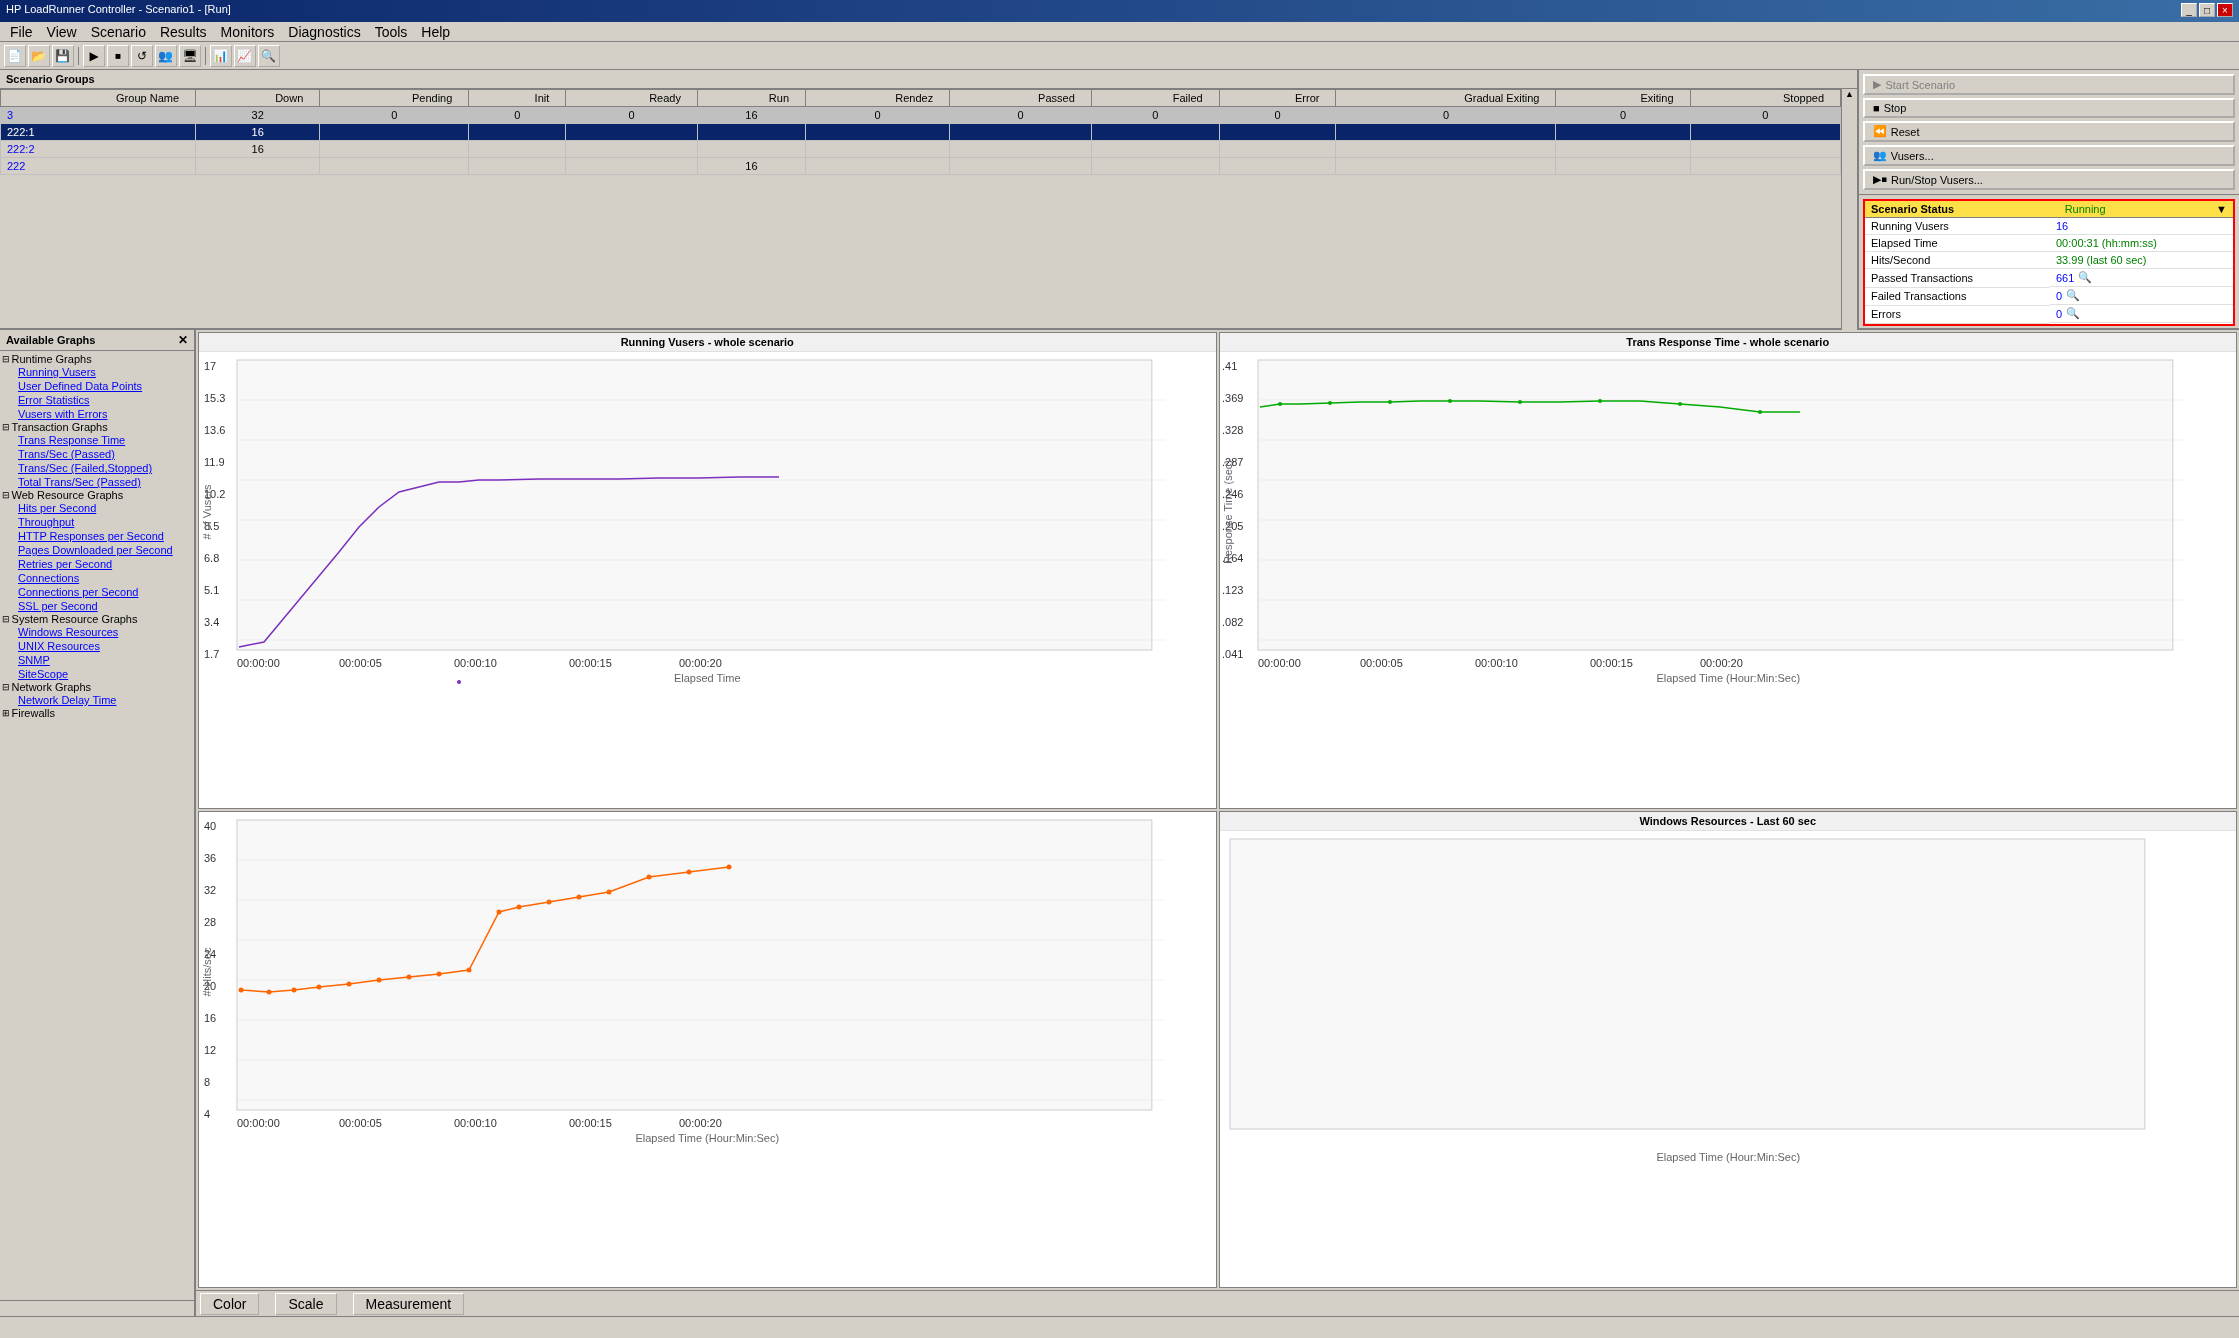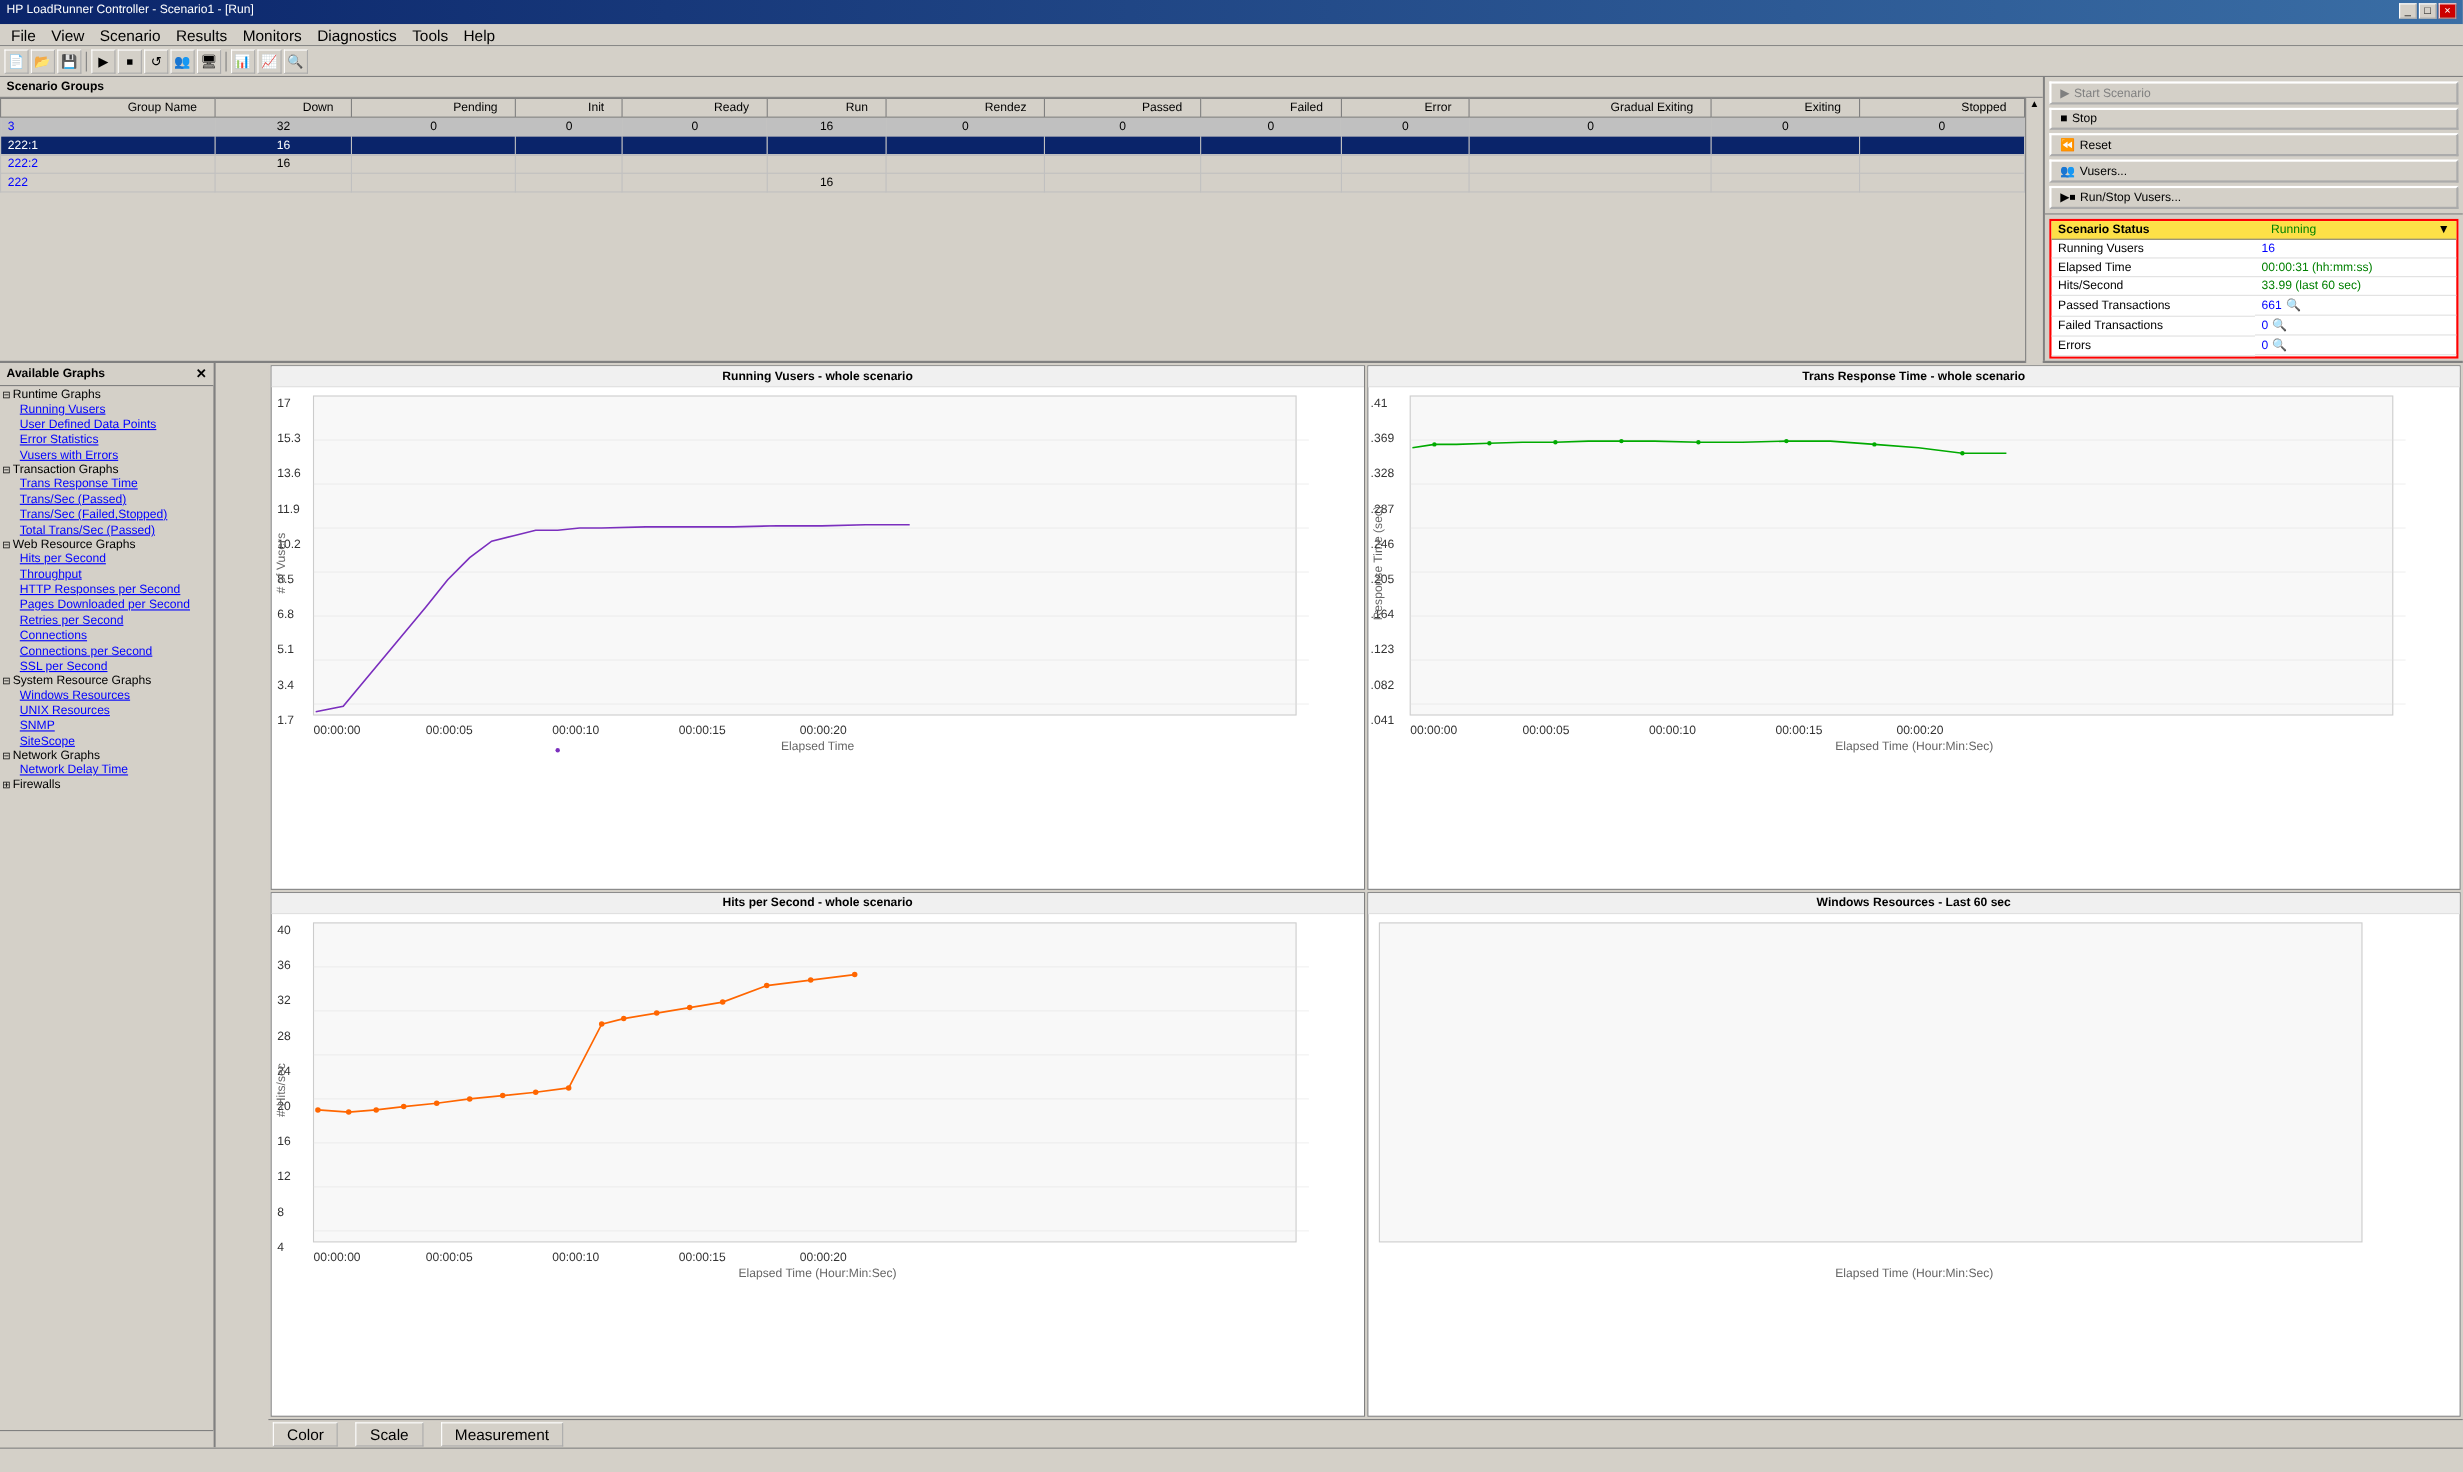--- a/index.html
+++ b/index.html
@@ -164,21 +164,20 @@
     .tree-group-header { display: flex; align-items: center; gap: 2px; }
     .tree-expand { font-size: 9px; }
     .ag-scrollbar { height: 16px; background: #d4d0c8; border-top: 1px solid #808080; }
     
     
     .graphs-area {
       flex: 1;
       display: flex;
       flex-direction: column;
       background: #d4d0c8;
-      margin-left: 48px;
     }
     .graphs-grid {
       display: grid;
       grid-template-columns: 1fr 1fr;
       grid-template-rows: 1fr 1fr;
       flex: 1;
       gap: 2px;
       padding: 2px;
     }
     .graph-panel {
@@ -601,21 +600,20 @@
               <text x="255" y="315" font-size="8" fill="#333">00:00:10</text>
               <text x="370" y="315" font-size="8" fill="#333">00:00:15</text>
               <text x="480" y="315" font-size="8" fill="#333">00:00:20</text>
 
               <text x="50%" y="330" font-size="9" fill="#666" text-anchor="middle">Elapsed Time (Hour:Min:Sec)</text>
             </svg>
           </div>
         </div>
 
         <div class="graph-panel">
-          <div class="graph-title">Hits per Second - whole scenario</div>
           <div class="graph-content">
             <svg width="100%" height="100%" style="position:absolute;top:0;left:0;">
 
               <text x="5" y="18" font-size="9" fill="#333">40</text>
               <text x="5" y="50" font-size="9" fill="#333">36</text>
               <text x="5" y="82" font-size="9" fill="#333">32</text>
               <text x="5" y="114" font-size="9" fill="#333">28</text>
               <text x="5" y="146" font-size="9" fill="#333">24</text>
               <text x="5" y="178" font-size="9" fill="#333">20</text>
               <text x="5" y="210" font-size="9" fill="#333">16</text>

